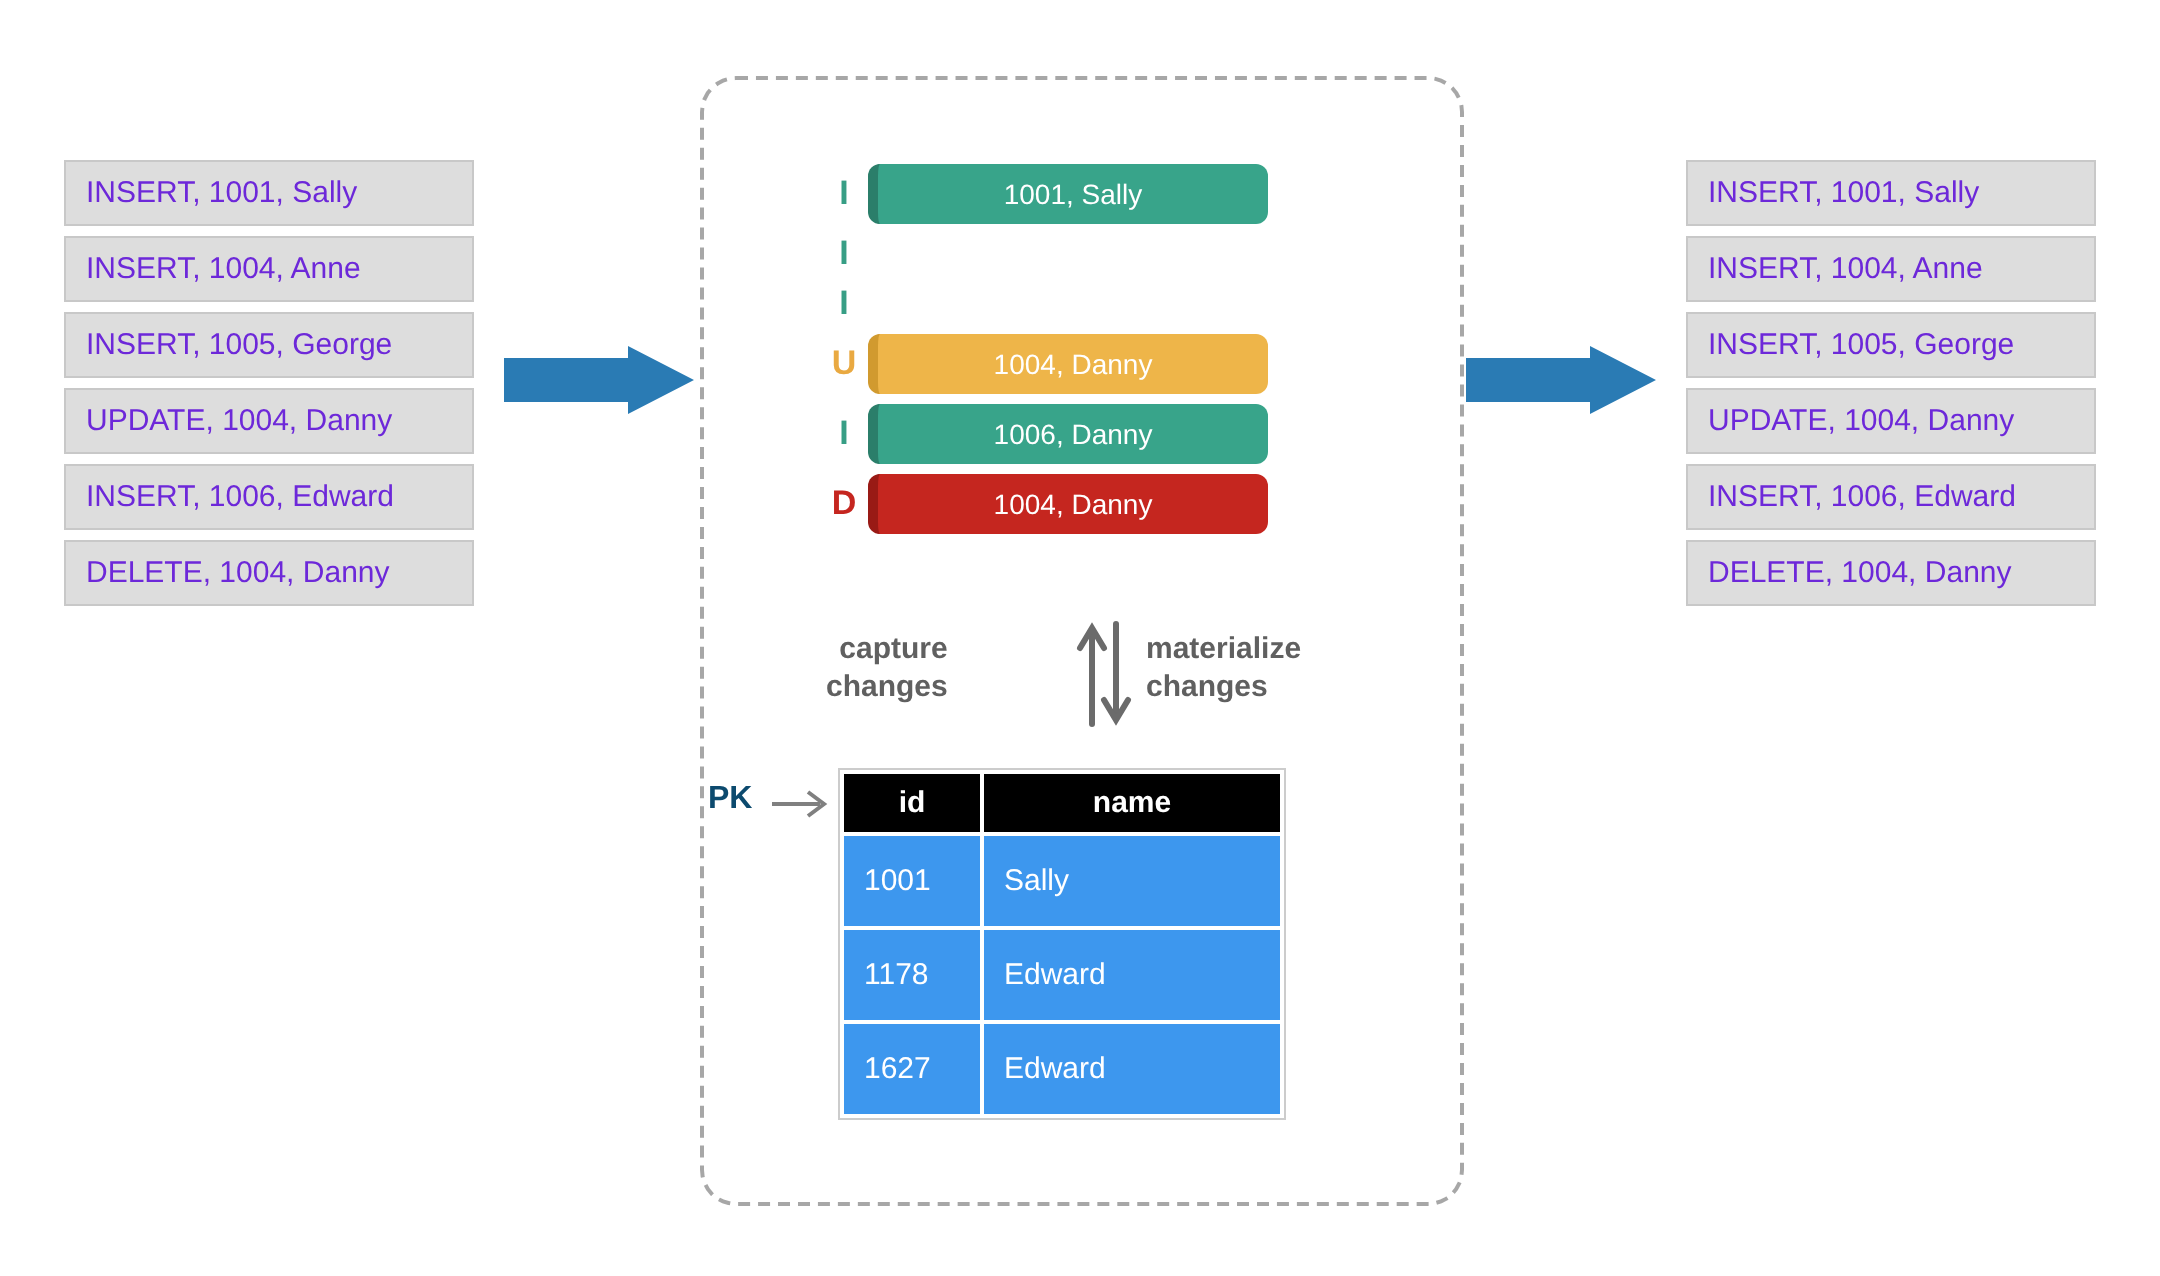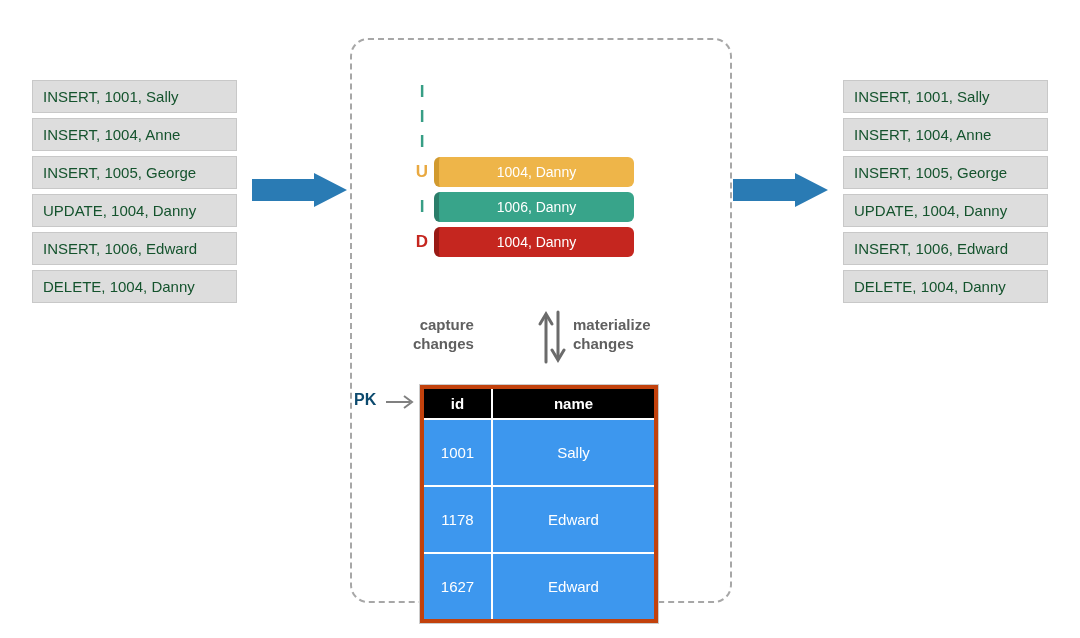--- a/index.html
+++ b/index.html
@@ -20,21 +20,21 @@
   .event-col {
     position: absolute;
     top: 80px;
     width: 205px;
   }
   .event-col.left  { left: 32px; }
   .event-col.right { right: 32px; }
   .event-box {
     background: #dddddd;
     border: 1px solid #c8c8c8;
-    color: #14532d;
+    color: #6d28d9;
     font-size: 15px;
     line-height: 1;
     padding: 8px 10px;
     margin-bottom: 5px;
     white-space: nowrap;
   }
 
   
   .big-arrow {
     position: absolute;
@@ -136,41 +136,40 @@
     position: absolute;
     left: 32px;
     top: 10px;
     width: 30px;
     height: 14px;
   }
   .pk-table {
     position: absolute;
     left: 66px;
     top: 0;
-    border: 4px solid #c2410c;
+    border: 2px solid #c2410c;
     border-collapse: collapse;
     box-shadow: 0 0 0 1px #cccccc;
-    text-align: center;
   }
   .pk-table th {
     background: #000;
     color: #fff;
     font-size: 15px;
     padding: 6px 0;
     border: 2px solid #fff;
   }
   .pk-table td {
     background: #3d97ee;
     color: #fff;
     font-size: 15px;
-    padding: 24px 10px;
+    padding: 14px 10px;
     border: 2px solid #fff;
   }
   .pk-table th.id, .pk-table td.id { width: 70px; }
-  .pk-table th.nm, .pk-table td.nm { width: 164px; }
+  .pk-table th.nm, .pk-table td.nm { width: 150px; }
 </style>
 </head>
 <body>
 
 <div class="stage">
 
   <div class="event-col left">
     <div class="event-box">INSERT, 1001, Sally</div>
     <div class="event-box">INSERT, 1004, Anne</div>
     <div class="event-box">INSERT, 1005, George</div>
@@ -193,20 +192,21 @@
   </svg>
   <svg class="big-arrow right" viewBox="0 0 95 34">
     <polygon fill="#2a7bb4" points="0,6 62,6 62,0 95,17 62,34 62,28 0,28"></polygon>
   </svg>
 
   <div class="panel"></div>
 
   <div class="change-list">
     <div class="change-row">
       <span class="op-letter op-I">I</span>
+      <span class="pill green">1001, Sally</span>
     </div>
     <div class="change-row">
       <span class="op-letter op-I">I</span>
     </div>
     <div class="change-row">
       <span class="op-letter op-I">I</span>
     </div>
     <div class="change-row">
       <span class="op-letter op-U">U</span>
       <span class="pill yellow">1004, Danny</span>

